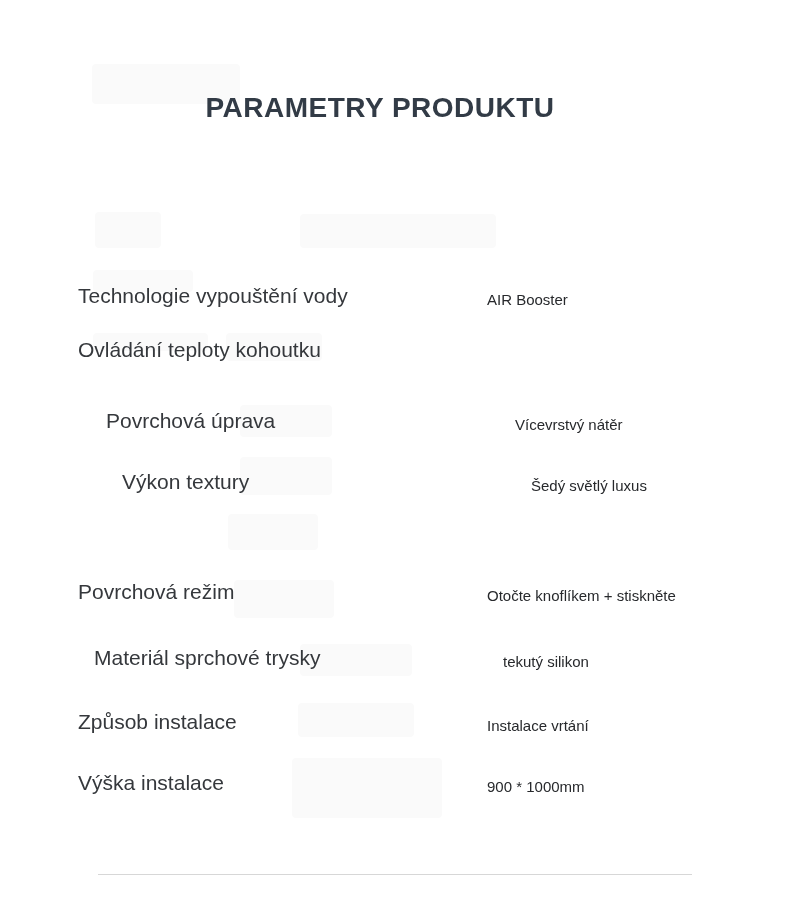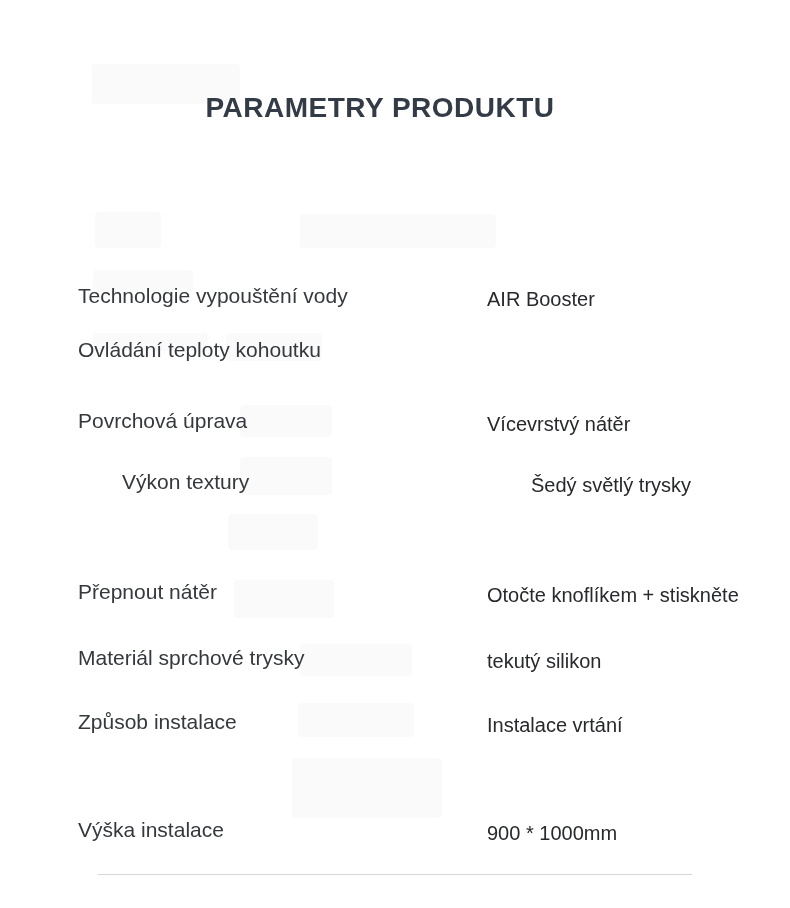--- a/index.html
+++ b/index.html
@@ -29,21 +29,21 @@
   .params{position:absolute;inset:0;}
   .row{position:absolute;left:0;right:0;display:flex;}
   .label{
     margin-left:78px;
     font-size:21px;color:var(--label);line-height:26px;
     white-space:nowrap;
   }
   .label.muted{color:var(--label-muted);}
   .value{
     position:absolute;left:487px;top:50%;transform:translateY(-50%);
-    font-size:20px;color:var(--value);line-height:27px;
+    font-size:15px;color:var(--value);line-height:27px;
     white-space:pre-line;
   }
   .divider{
     position:absolute;left:98px;top:874px;width:594px;height:1px;
     background:var(--divider);
   }
   .artifact{
     position:absolute;background:var(--artifact);border-radius:4px;
   }
 </style>
@@ -72,47 +72,47 @@
 
     <div class="row" style="top:283px;height:32px;">
       <div class="label">Technologie vypouštění vody</div>
       <div class="value">AIR Booster</div>
     </div>
 
     <div class="row" style="top:337px;height:58px;">
       <div class="label">Ovládání teploty kohoutku</div>
     </div>
 
-    <div class="row" style="top:408px;height:32px;">
+    <div class="row" style="top:408px;height:32px;margin-left:28px;">
       <div class="label">Povrchová úprava</div>
       <div class="value">Vícevrstvý nátěr</div>
     </div>
 
     <div class="row" style="top:469px;height:32px;margin-left:44px;">
       <div class="label">Výkon textury</div>
-      <div class="value">Šedý světlý trysky</div>
+      <div class="value">Šedý světlý luxus</div>
     </div>
 
 
     <div class="row" style="top:579px;height:32px;">
-      <div class="label">Přepnout nátěr</div>
+      <div class="label">Povrchová režim</div>
       <div class="value">Otočte knoflíkem + stiskněte</div>
     </div>
 
-    <div class="row" style="top:645px;height:32px;">
+    <div class="row" style="top:645px;height:32px;margin-left:16px;">
       <div class="label">Materiál sprchové trysky</div>
       <div class="value">tekutý silikon</div>
     </div>
 
     <div class="row" style="top:709px;height:32px;">
       <div class="label">Způsob instalace</div>
       <div class="value">Instalace vrtání</div>
     </div>
 
-    <div class="row" style="top:770px;height:32px;margin-top:47px;">
+    <div class="row" style="top:770px;height:32px;">
       <div class="label">Výška instalace</div>
       <div class="value">900 * 1000mm</div>
     </div>
 
   </div>
 
   <div class="divider"></div>
 
 </div>
 

